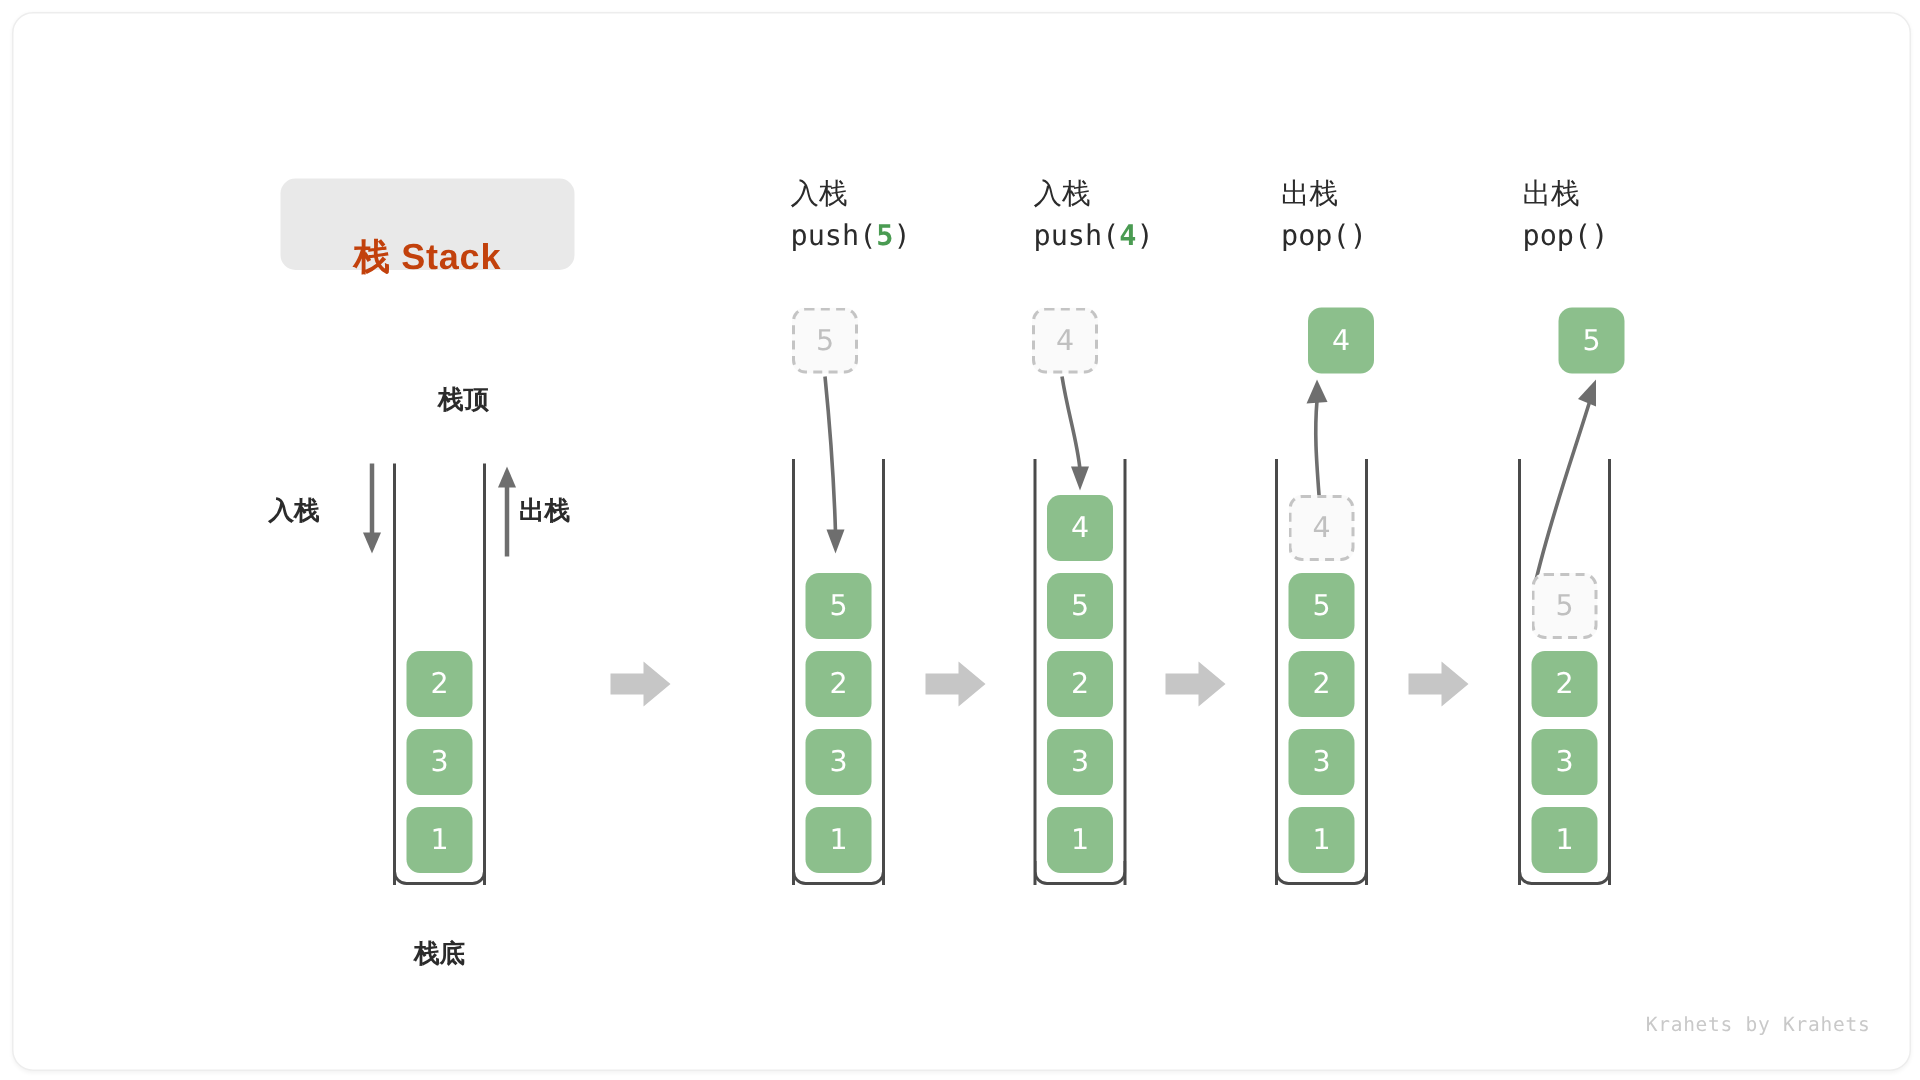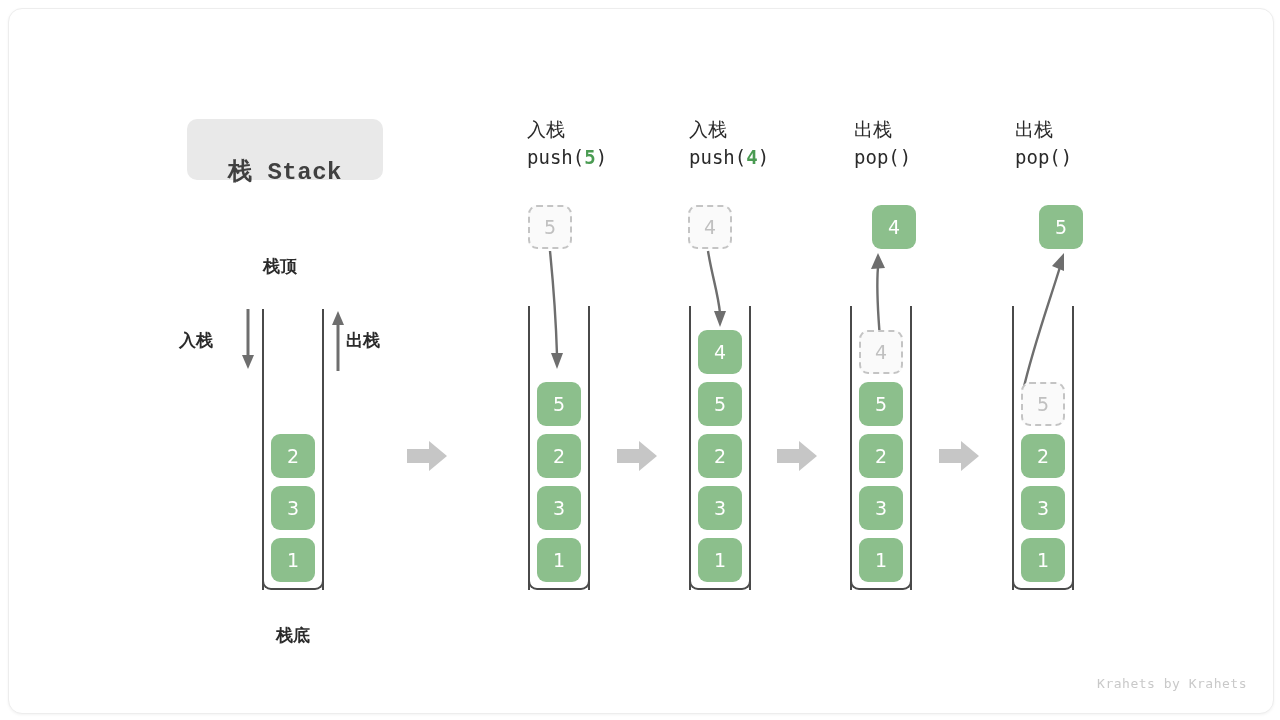--- a/index.html
+++ b/index.html
@@ -15,30 +15,30 @@
   }
   .abs{position:absolute;}
 
   
   #title-badge{
     left:178px;top:110px;width:196px;height:61px;
     background:#e9e9e9;border-radius:10px;
     display:flex;align-items:center;justify-content:center;
   }
   #title-badge .t{
-    font-family:Liberation Mono, monospace;
-    font-size:24px;font-weight:bold;color:#404040;letter-spacing:.5px;margin-top:42px;
+    font-family:Liberation Sans, sans-serif;
+    font-size:24px;font-weight:bold;color:#c2410c;letter-spacing:.5px;margin-top:42px;
   }
 
   
   .cn-label{
     font-family:"DejaVu Sans","Liberation Sans",sans-serif;
     font-size:17px;font-weight:bold;color:#2b2b2b;white-space:nowrap;
   }
-  #label-top{left:254px;top:246px;width:60px;}
+  #label-top{left:270px;top:246px;width:60px;text-align:center;}
   #label-bottom{left:254px;top:615px;width:60px;text-align:center;}
   #label-push-1{left:170px;top:320px;}
   #label-pop-1{left:337px;top:320px;}
 
   
   .col-head{
     font-size:19px;color:#2b2b2b;line-height:1.45;white-space:nowrap;
   }
   .col-head .cn{font-family:"DejaVu Sans","Liberation Sans",sans-serif;}
   .col-head .code{

